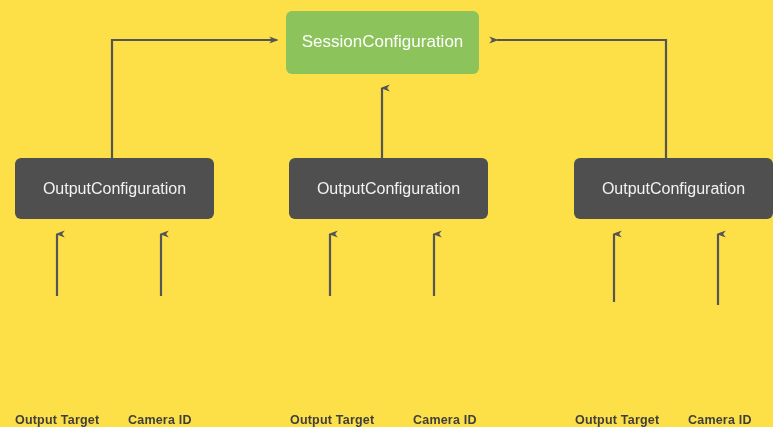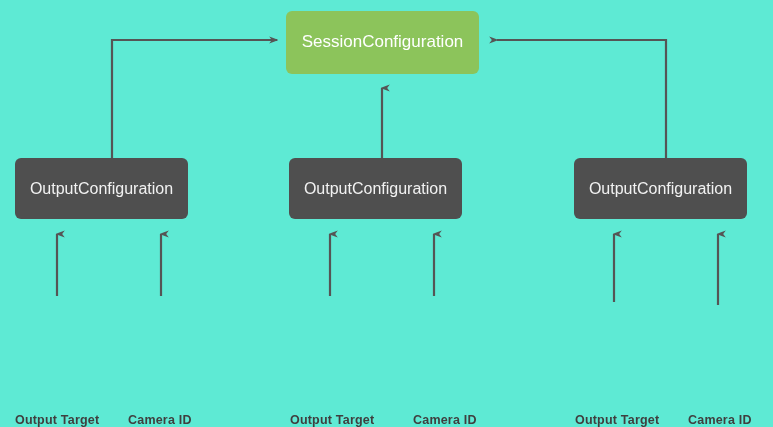--- a/index.html
+++ b/index.html
@@ -8,21 +8,21 @@
     padding: 0;
     background: #000000;
   }
   body {
     font-family: "Liberation Sans", sans-serif;
   }
   #canvas {
     position: relative;
     width: 773px;
     height: 427px;
-    background: #5eead4;
+    background: #fde047;
     overflow: hidden;
   }
   #edges {
     position: absolute;
     left: 0;
     top: 0;
     width: 773px;
     height: 427px;
     pointer-events: none;
   }
@@ -44,21 +44,21 @@
     left: 286px;
     top: 11px;
     width: 193px;
     height: 63px;
     background: #8cc45b;
     color: #ffffff;
     font-size: 17px;
   }
   .node-output {
     top: 158px;
-    width: 173px;
+    width: 199px;
     height: 61px;
     background: #4f4f4f;
     color: #f2f2f2;
     font-size: 16px;
   }
   .node-output-left   { left: 15px; }
   .node-output-center { left: 289px; }
   .node-output-right  { left: 574px; }
 
   .leaf-label {

